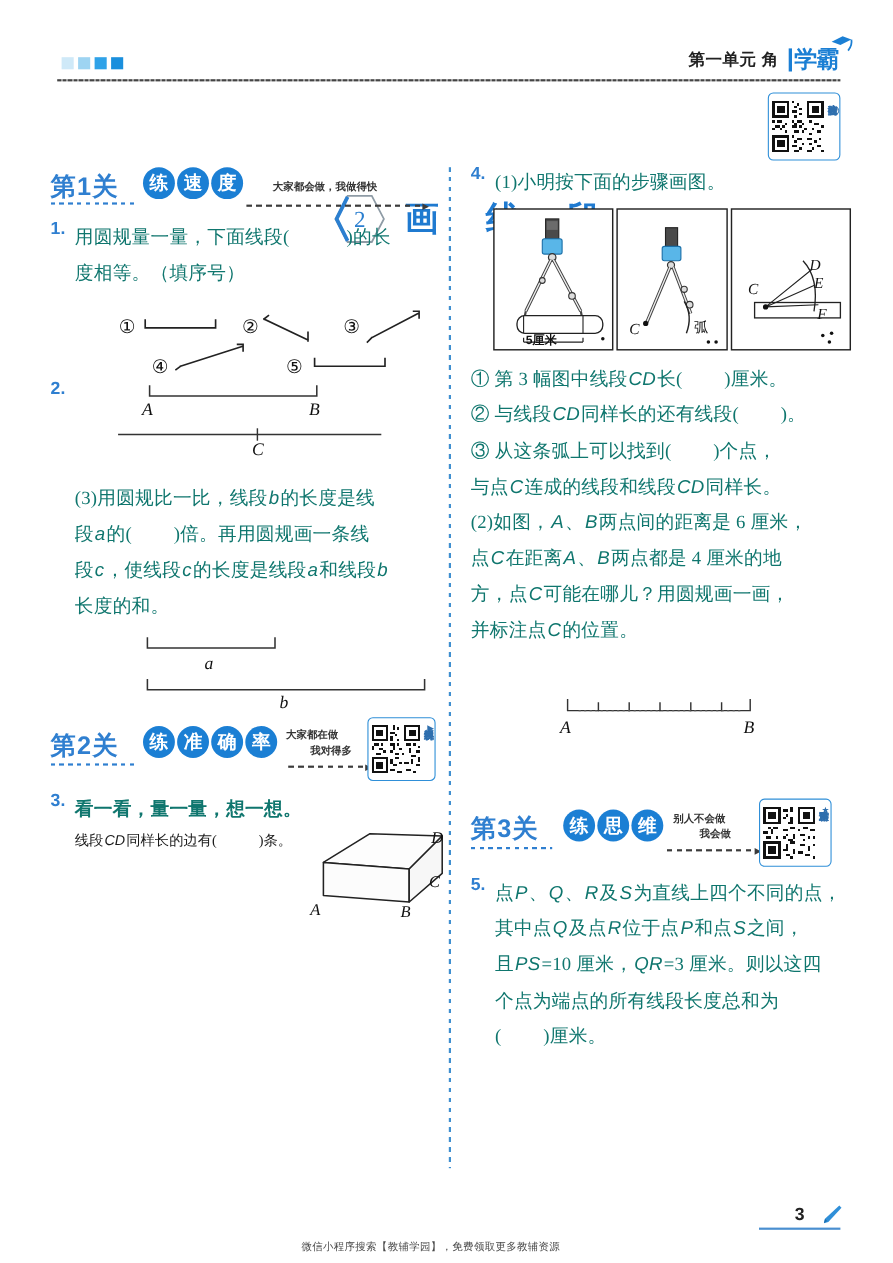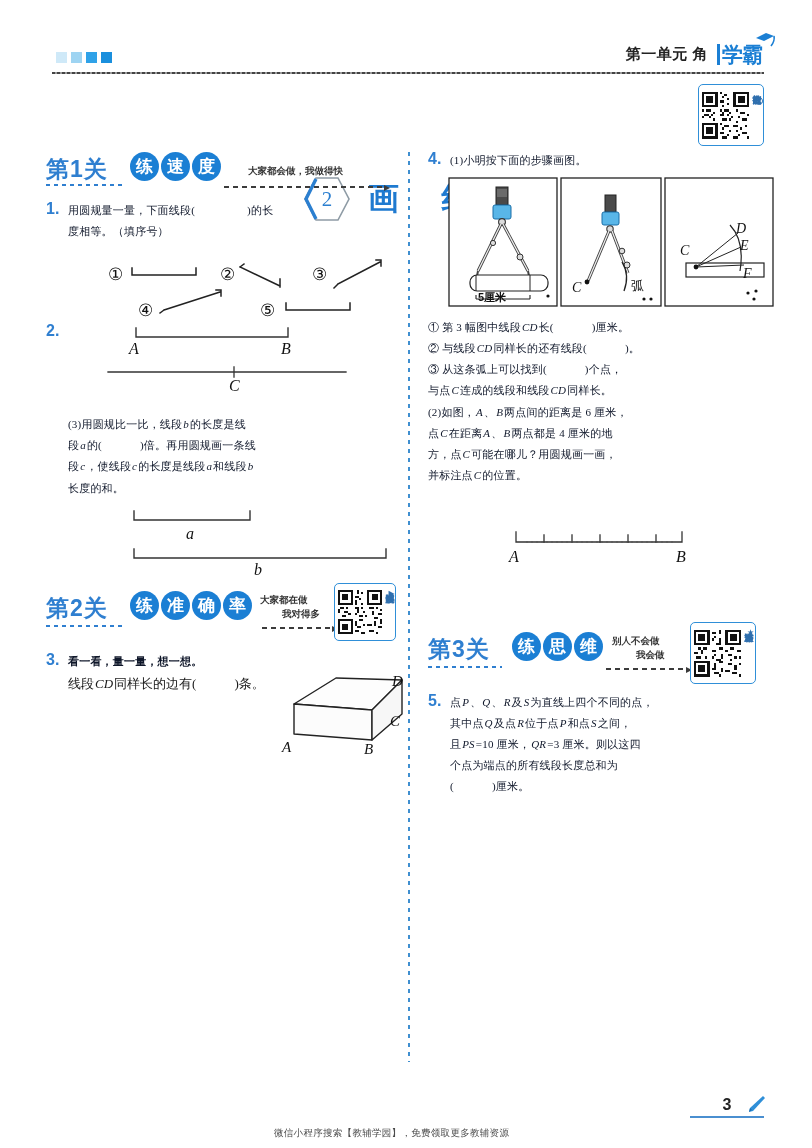--- a/index.html
+++ b/index.html
@@ -63,23 +63,23 @@
   .lv-underline { position: absolute; left: 0; bottom: 2px; height: 2px;
                   background: repeating-linear-gradient(90deg,#2f7fd0 0 4px,transparent 4px 8px); }
   .lv-arrow { position: absolute; height: 2px; background: repeating-linear-gradient(90deg,#3b3b3b 0 5px,transparent 5px 9px); }
   .lv-arrowhead { position: absolute; width: 0; height: 0; border-left: 6px solid #3b3b3b;
                   border-top: 3.2px solid transparent; border-bottom: 3.2px solid transparent; }
 
   
   .q { position: relative; margin-bottom: 2px; }
   .qnum { position: absolute; left: 0; top: 0; width: 22px; font-family: "Liberation Sans","DejaVu Sans",sans-serif;
           font-size: 16px; font-weight: 700; color: #2f7fd0; }
-  .qbody { margin-left: 22px; font-size: 11px; line-height: 1.92; letter-spacing: .2px; color: #0f172a; }
+  .qbody { margin-left: 22px; font-size: 17px; line-height: 1.92; letter-spacing: .2px; color: #0f766e; }
   .qbody.k { font-weight: 700; }
-  .ital { font-style: italic; font-family: Liberation Serif, serif; padding: 0 1px; }
+  .ital { font-style: italic; font-family: Liberation Sans, sans-serif; padding: 0 1px; }
   .blank { display: inline-block; min-width: 52px; }
   .blank-sm { display: inline-block; min-width: 38px; }
 
   .figwrap { position: relative; }
   svg { display: block; overflow: visible; }
 
   
   .pg { position: absolute; right: 48px; bottom: 34px; width: 74px; text-align: center;
         font-family: "Liberation Sans","DejaVu Sans",sans-serif; font-size: 16px; font-weight: 700; color: #222; }
   .pg .rule { position: absolute; left: 0; bottom: -4px; width: 74px; height: 1.6px; background: #4a8fd0; }

